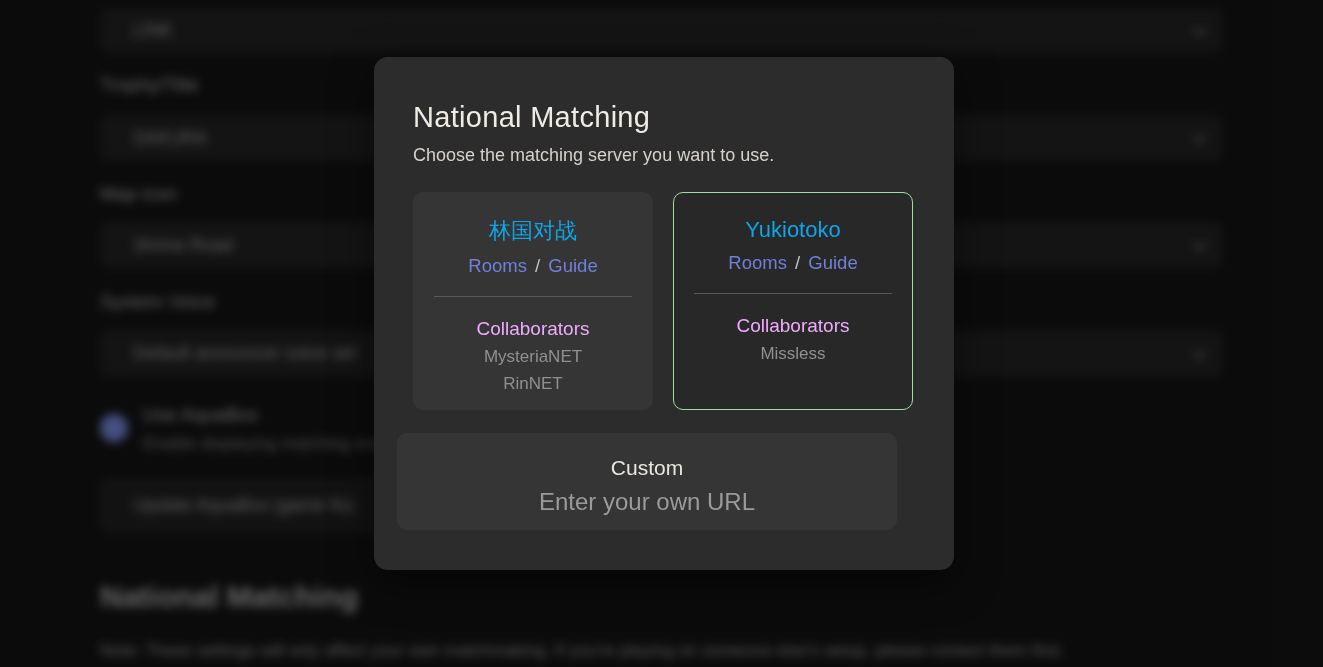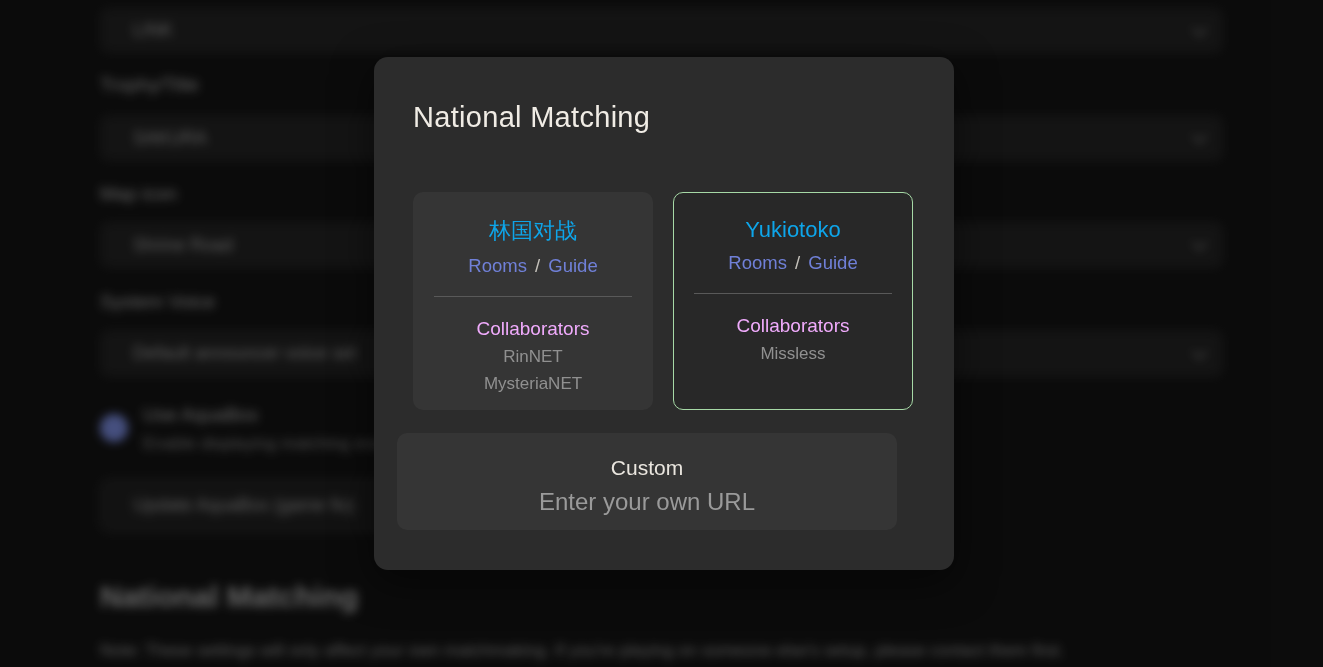--- a/index.html
+++ b/index.html
@@ -95,32 +95,33 @@
     </div>
 
     <div class="bg-heading">National Matching</div>
     <div class="bg-note">Note: These settings will only affect your own matchmaking. If you're playing on someone else's setup, please contact them first.</div>
   </div>
 
   <div class="backdrop"></div>
 
   <div class="modal">
     <h1 class="modal-title">National Matching</h1>
+    <p class="modal-sub">Choose the matching server you want to use.</p>
 
     <div class="server-card left">
       <div class="srv-name">林国对战</div>
       <div class="srv-links">
         <a>Rooms</a>
         <span class="sep">/</span>
         <a>Guide</a>
       </div>
       <div class="divider"></div>
       <div class="collab-h">Collaborators</div>
+      <div class="collab">MysteriaNET</div>
       <div class="collab">RinNET</div>
-      <div class="collab">MysteriaNET</div>
     </div>
 
     <div class="server-card selected">
       <div class="srv-name">Yukiotoko</div>
       <div class="srv-links">
         <a>Rooms</a>
         <span class="sep">/</span>
         <a>Guide</a>
       </div>
       <div class="divider"></div>

